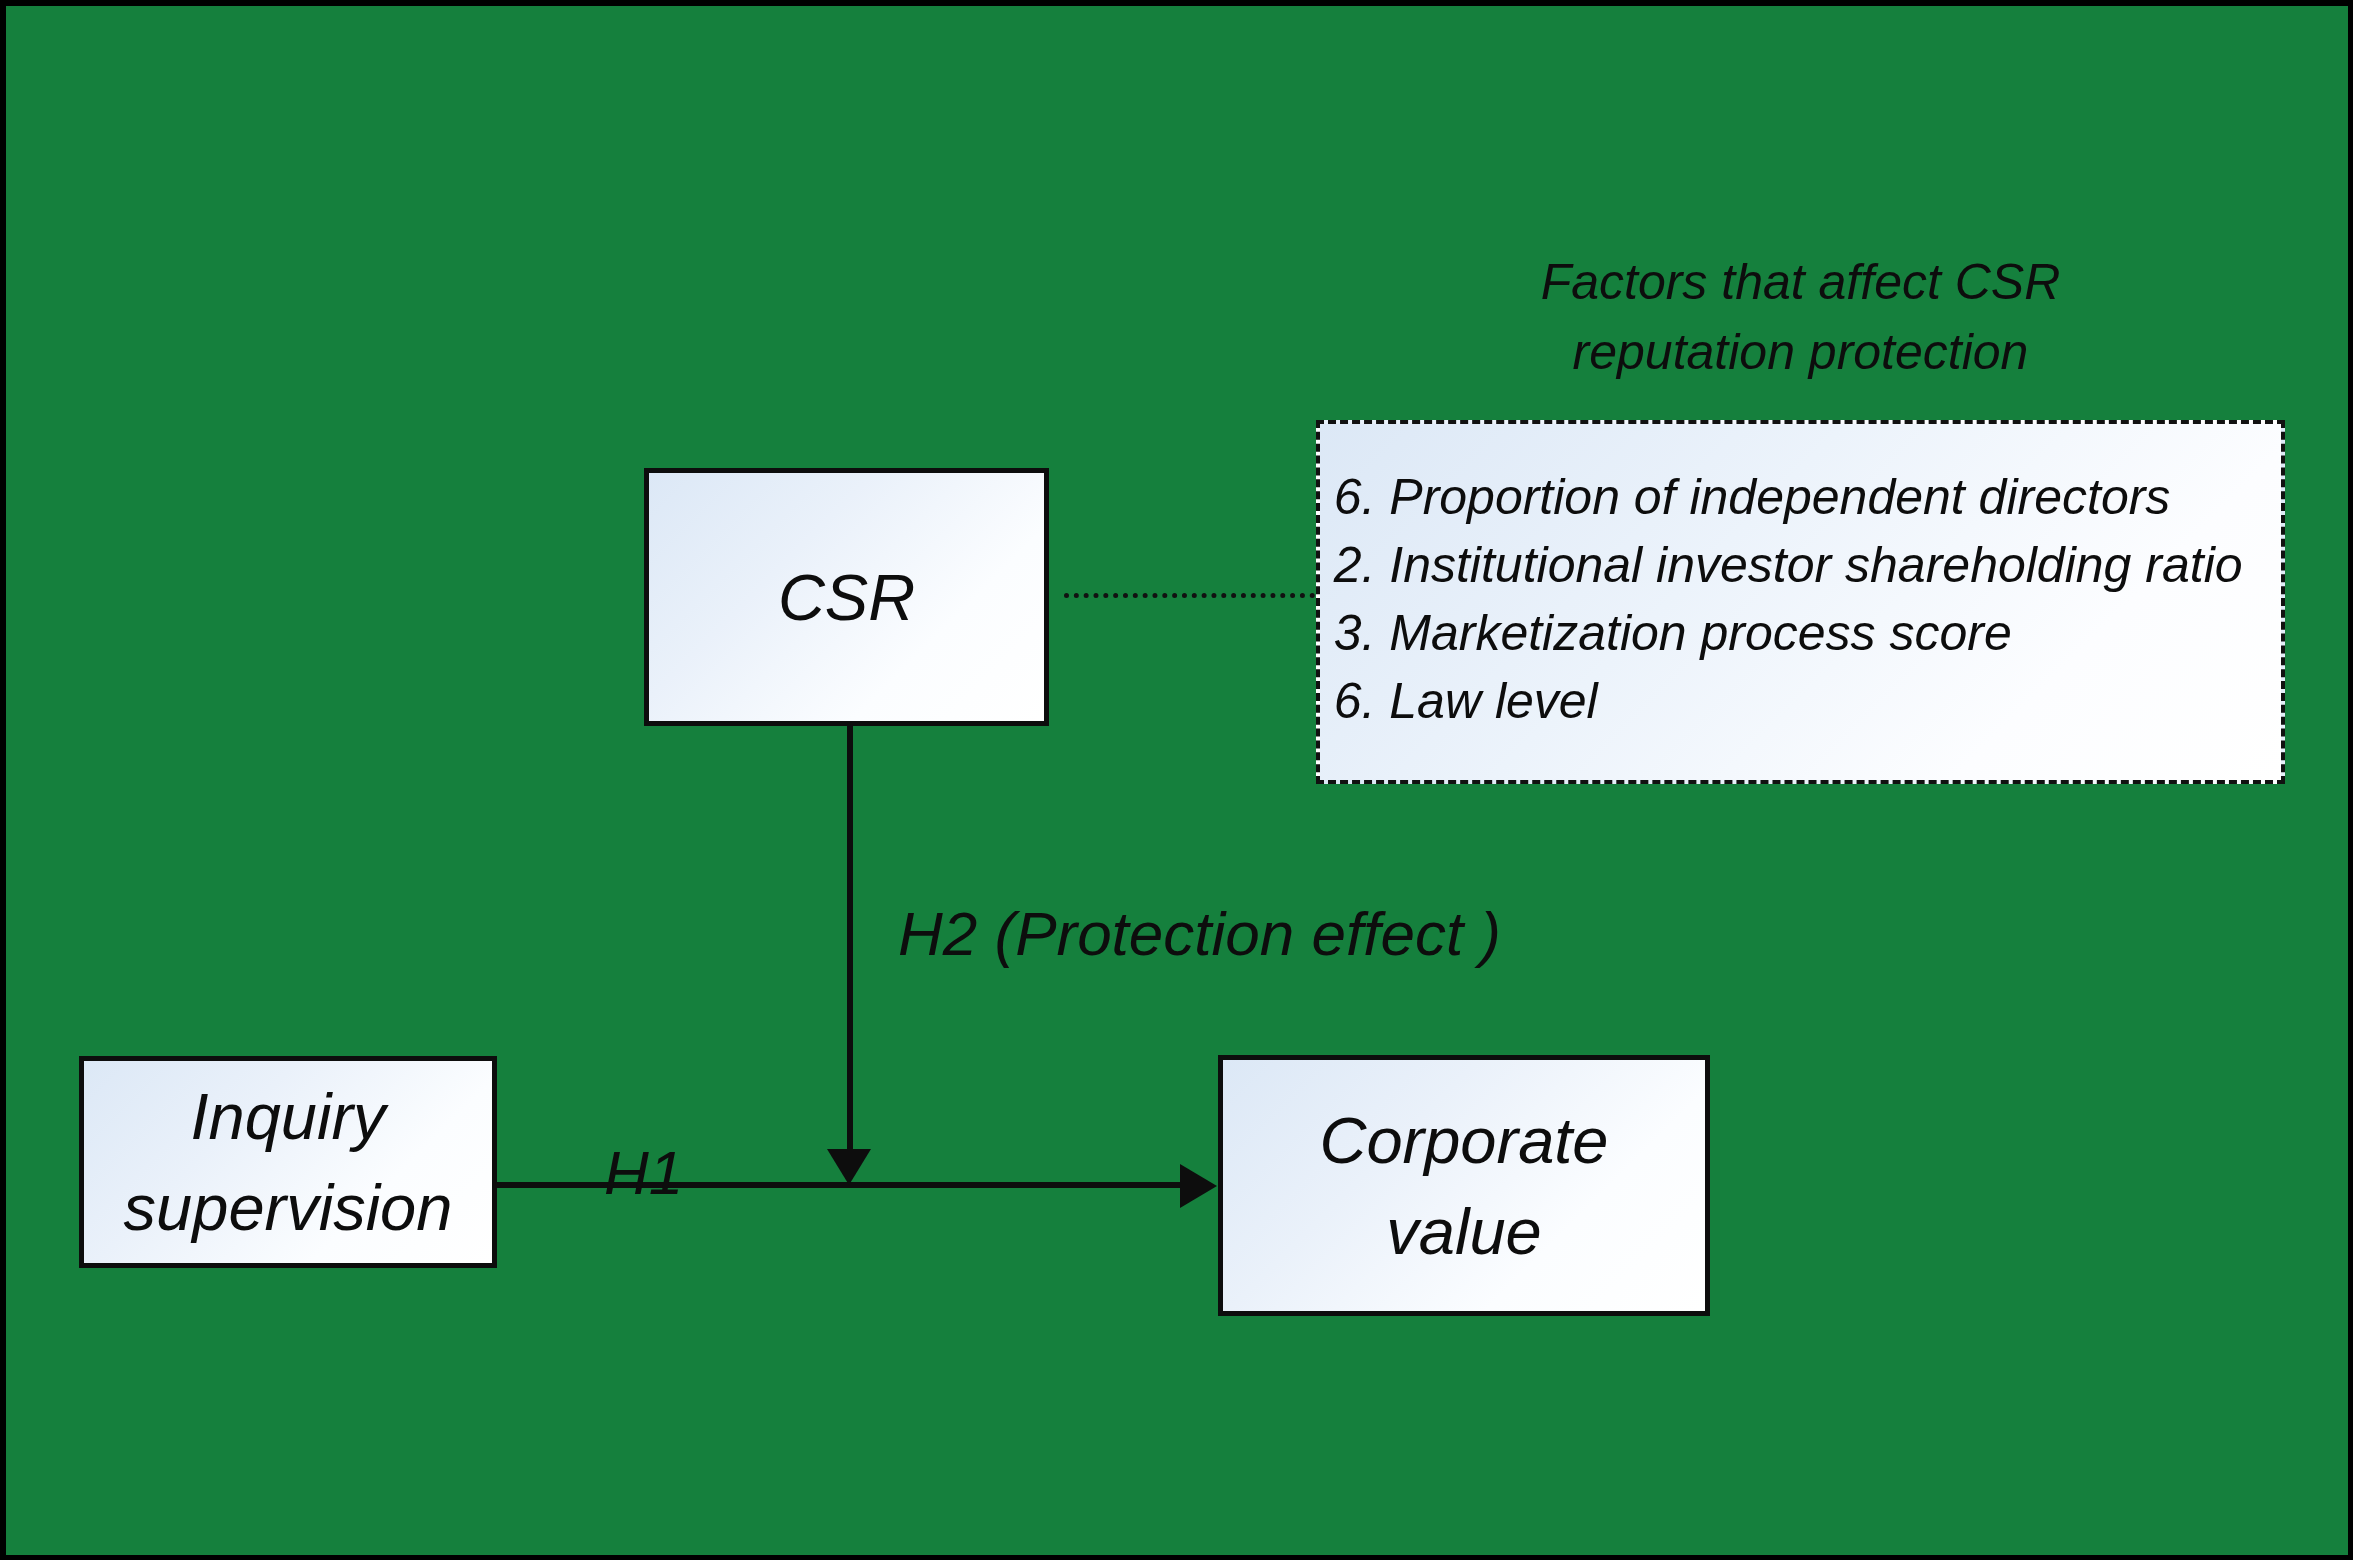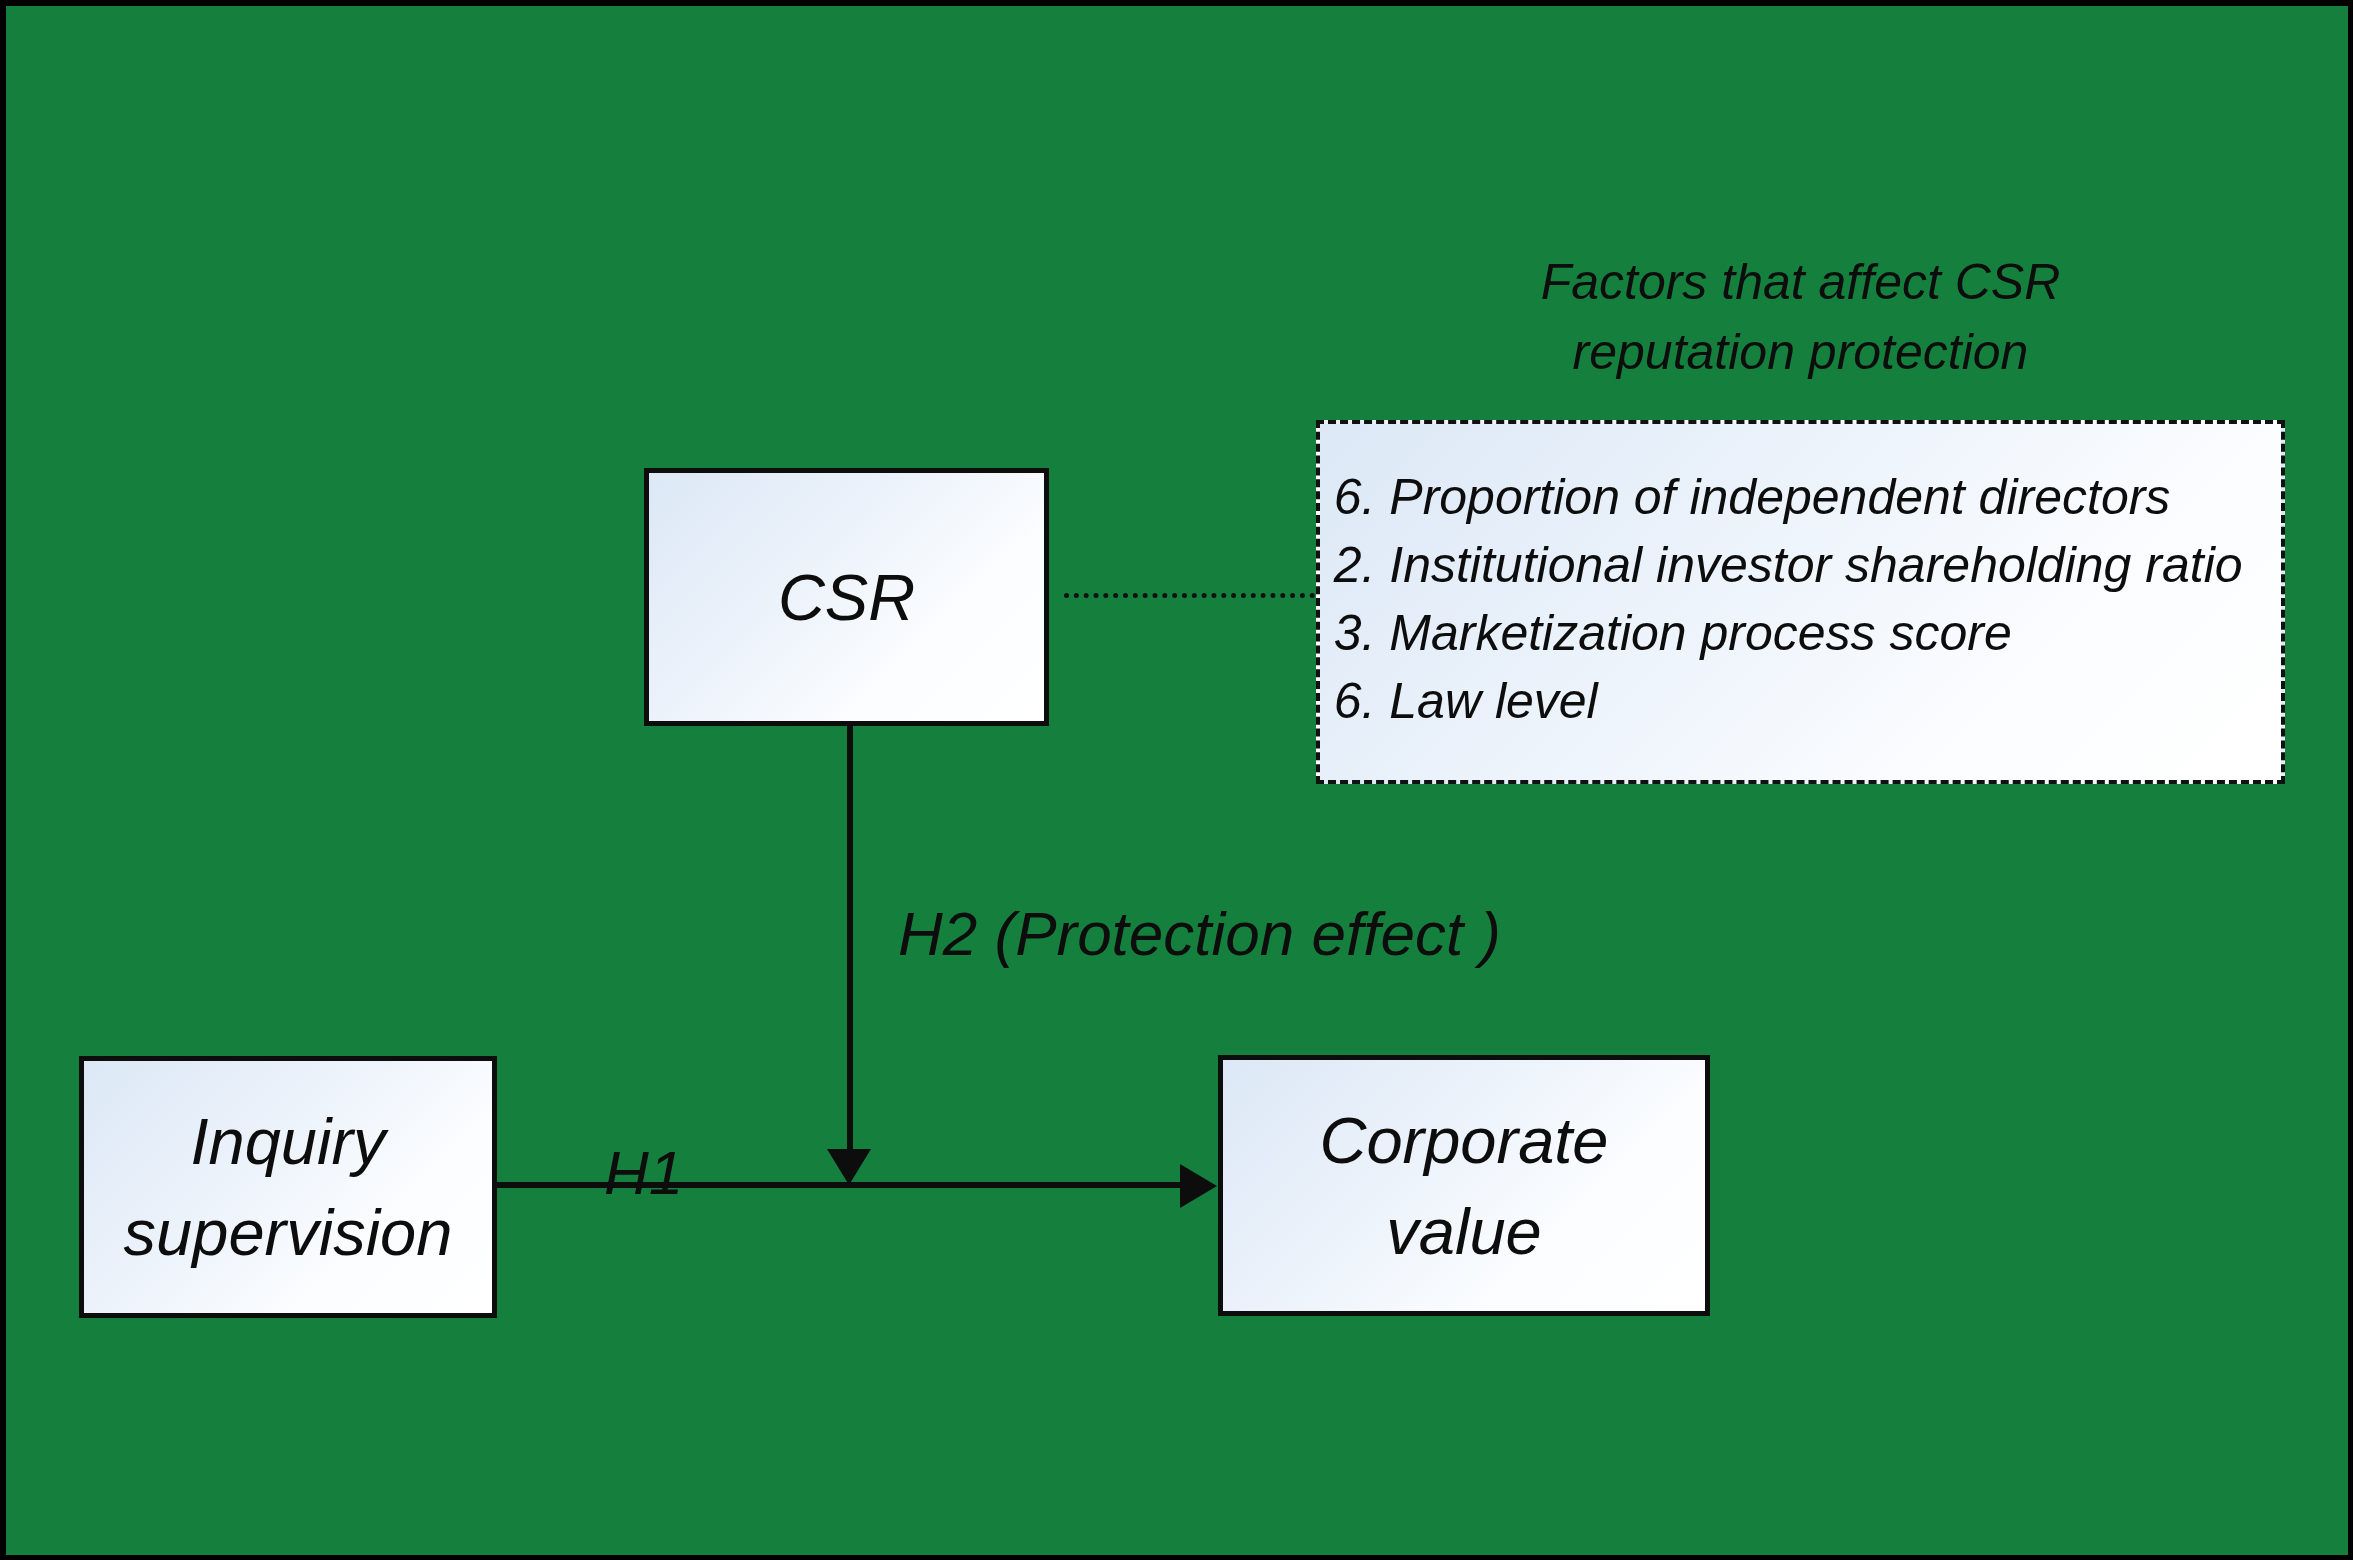--- a/index.html
+++ b/index.html
@@ -28,21 +28,21 @@
     display: flex;
     flex-direction: column;
     align-items: center;
     justify-content: center;
     text-align: center;
     font-size: 65px;
     line-height: 91px;
     white-space: nowrap;
   }
   .node-csr       { left: 638px; top: 462px;  width: 405px; height: 258px; }
-  .node-inquiry   { left: 73px;  top: 1050px; width: 418px; height: 262px; }
+  .node-inquiry   { left: 73px;  top: 1050px; width: 418px; height: 212px; }
   .node-corporate { left: 1212px; top: 1049px; width: 492px; height: 261px; }
 
   
   .factors-box {
     position: absolute;
     left: 1310px; top: 414px; width: 969px; height: 364px;
     box-sizing: border-box;
     border: 4.3px dashed #111111;
     background: linear-gradient(135deg, #dce8f6 0%, #ecf3fb 40%, #fcfdff 75%, #ffffff 100%);
     padding: 39px 6.2px 0 13.7px;

